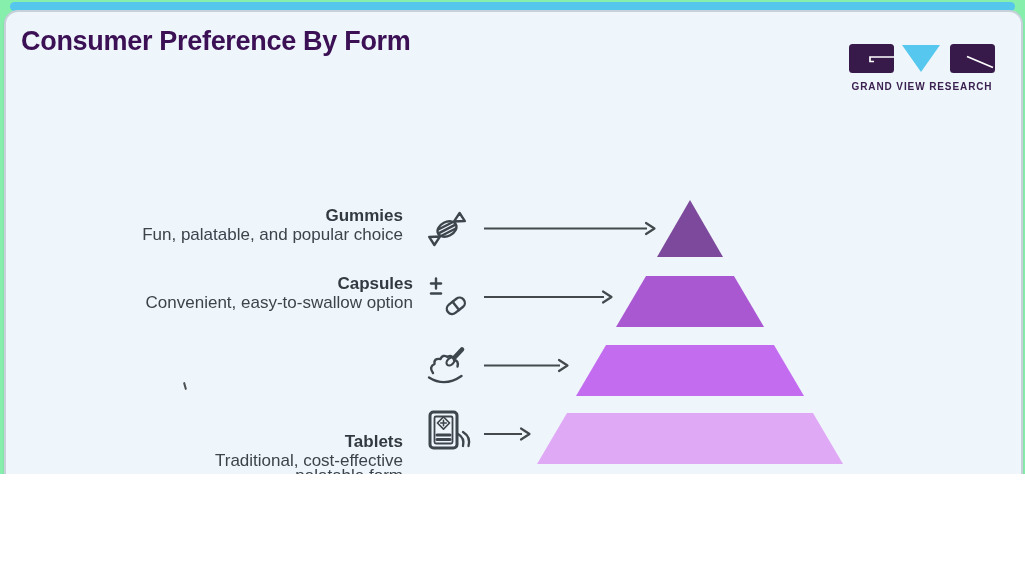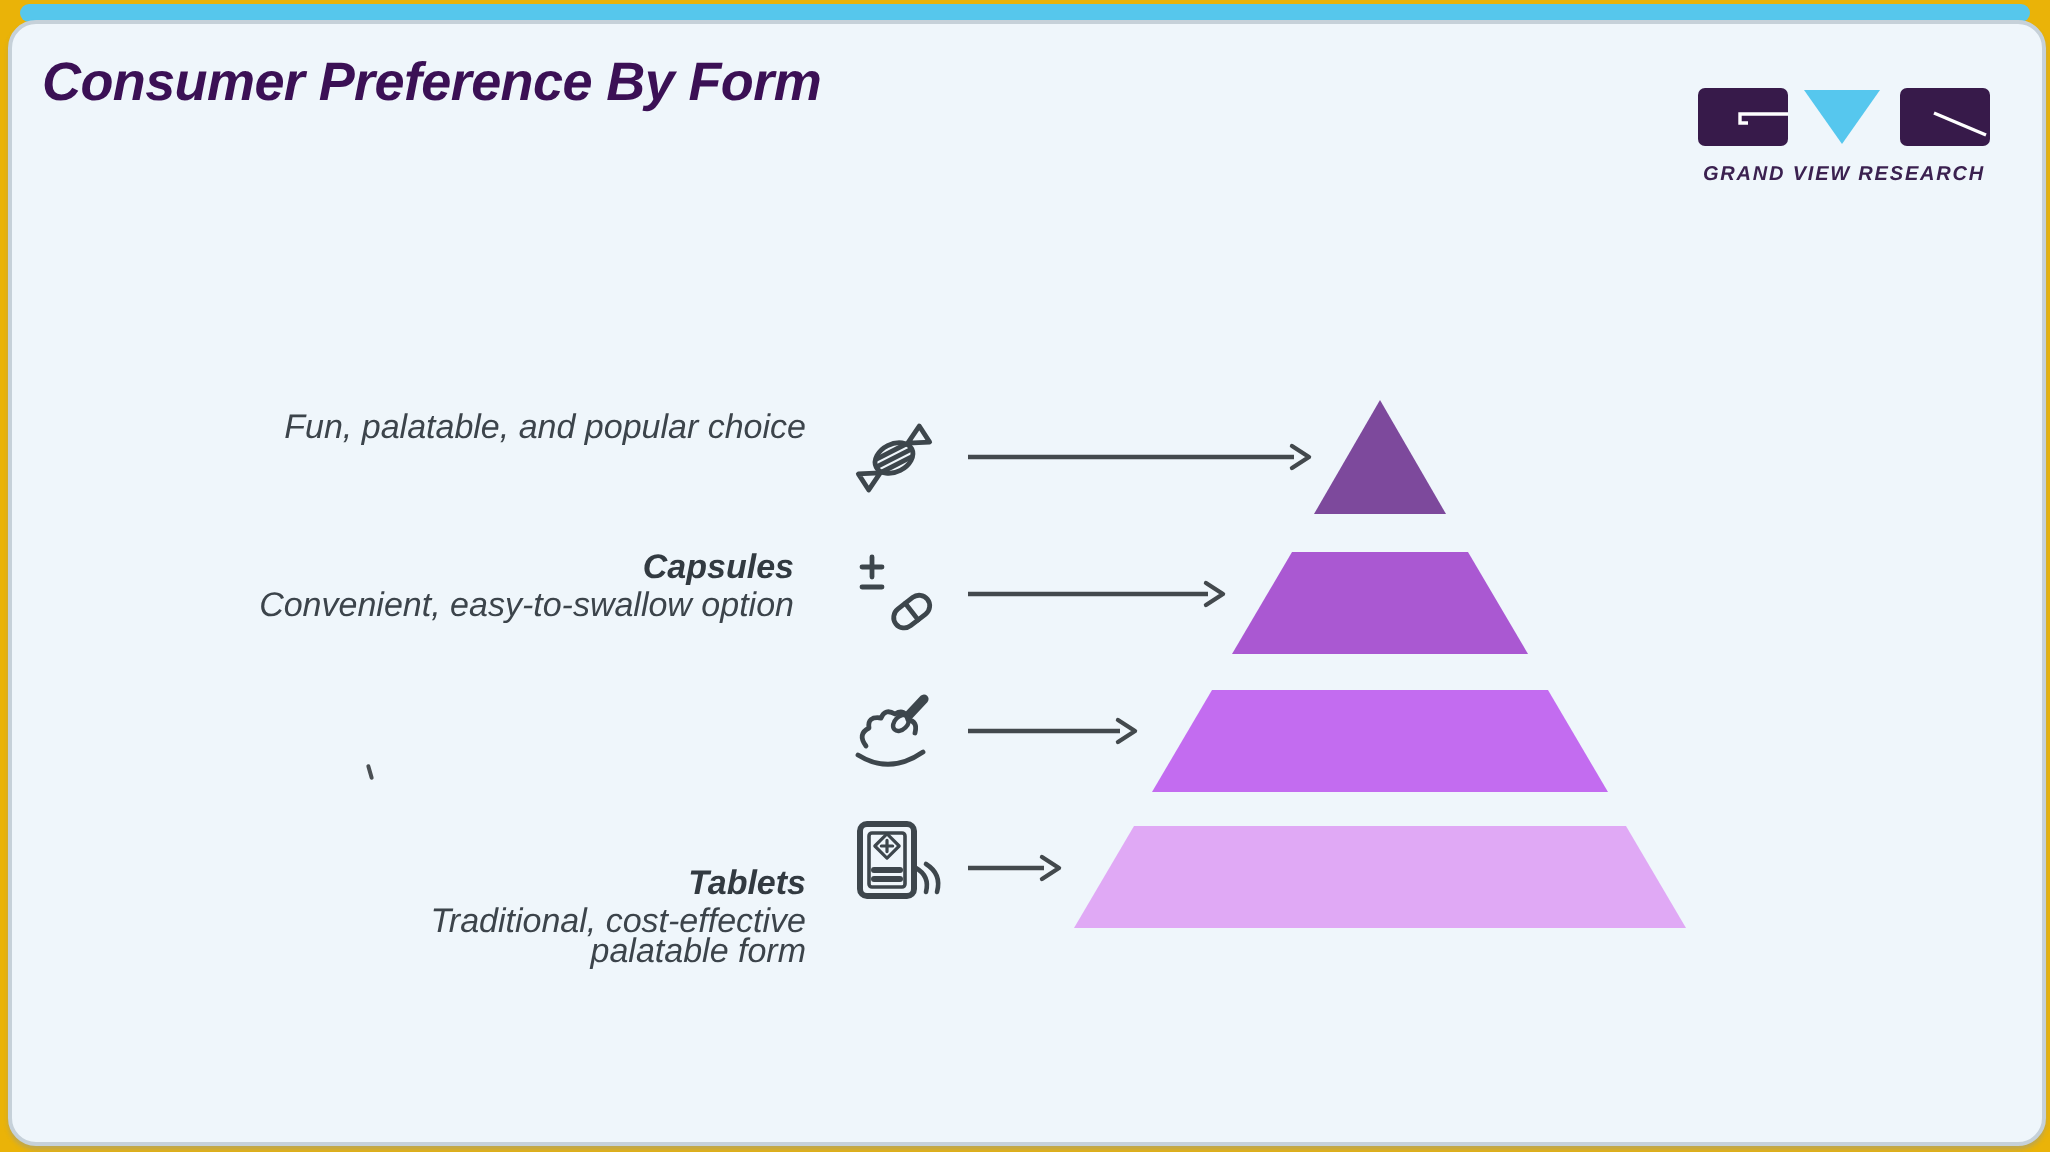--- a/index.html
+++ b/index.html
@@ -1,17 +1,17 @@
 <!DOCTYPE html>
 <html><head>
 <meta charset="utf-8">
 <style>
   html,body{margin:0;padding:0;background:#ffffff;}
   body{font-family:"Liberation Sans", sans-serif; -webkit-font-smoothing:antialiased;}
-  #stage{position:relative;width:1025px;height:576px;background:#eab308;overflow:hidden;font-style:italic;}
+  #stage{position:relative;width:1025px;height:474px;background:#86efac;overflow:hidden;}
 
   .accent-bar{position:absolute;left:10px;top:2px;width:1005px;height:9px;border-radius:5px;background:#56c7ec;}
   .card{position:absolute;left:4px;top:10px;width:1015px;height:559px;background:#eff6fb;
         border:2px solid #c6d1d9;border-radius:14px;box-shadow:0 2px 2px rgba(140,152,162,.45);}
 
   .page-title{position:absolute;left:21px;top:26px;font-size:27px;font-weight:900;
               letter-spacing:-0.3px;color:#3b1055;}
 
   .logo{position:absolute;left:849px;top:44px;width:146px;}
   .logo-brand{margin-top:3px;text-align:center;font-size:10px;font-weight:700;
@@ -43,23 +43,24 @@
       <rect x="0" y="0" width="45" height="29" rx="3.5" fill="#371a4a"></rect>
       <path d="M45,13 H21 V17.5 H25" fill="none" stroke="#ffffff" stroke-width="1.7"></path>
       <polygon points="53,1 91,1 72,28" fill="#56c7ee"></polygon>
       <rect x="101" y="0" width="45" height="29" rx="3.5" fill="#371a4a"></rect>
       <path d="M118,12.5 L144,23.5" fill="none" stroke="#ffffff" stroke-width="1.7"></path>
     </svg>
     <div class="logo-brand">GRAND VIEW RESEARCH</div>
   </div>
 
   <div class="item-text" style="left:123px;top:205px;width:280px;">
+    <div class="item-title">Gummies</div>
     <div class="item-desc">Fun, palatable, and popular choice</div>
   </div>
-  <div class="item-text" style="left:117px;top:273px;width:280px;">
+  <div class="item-text" style="left:133px;top:273px;width:280px;">
     <div class="item-title">Capsules</div>
     <div class="item-desc">Convenient, easy-to-swallow option</div>
   </div>
   <div class="item-text" style="left:167px;top:403px;width:236px;margin-top:28px;">
     <div class="item-title">Tablets</div>
     <div class="item-desc">Traditional, cost-effective palatable form</div>
   </div>
 
   <div class="stray-mark"></div>
 

